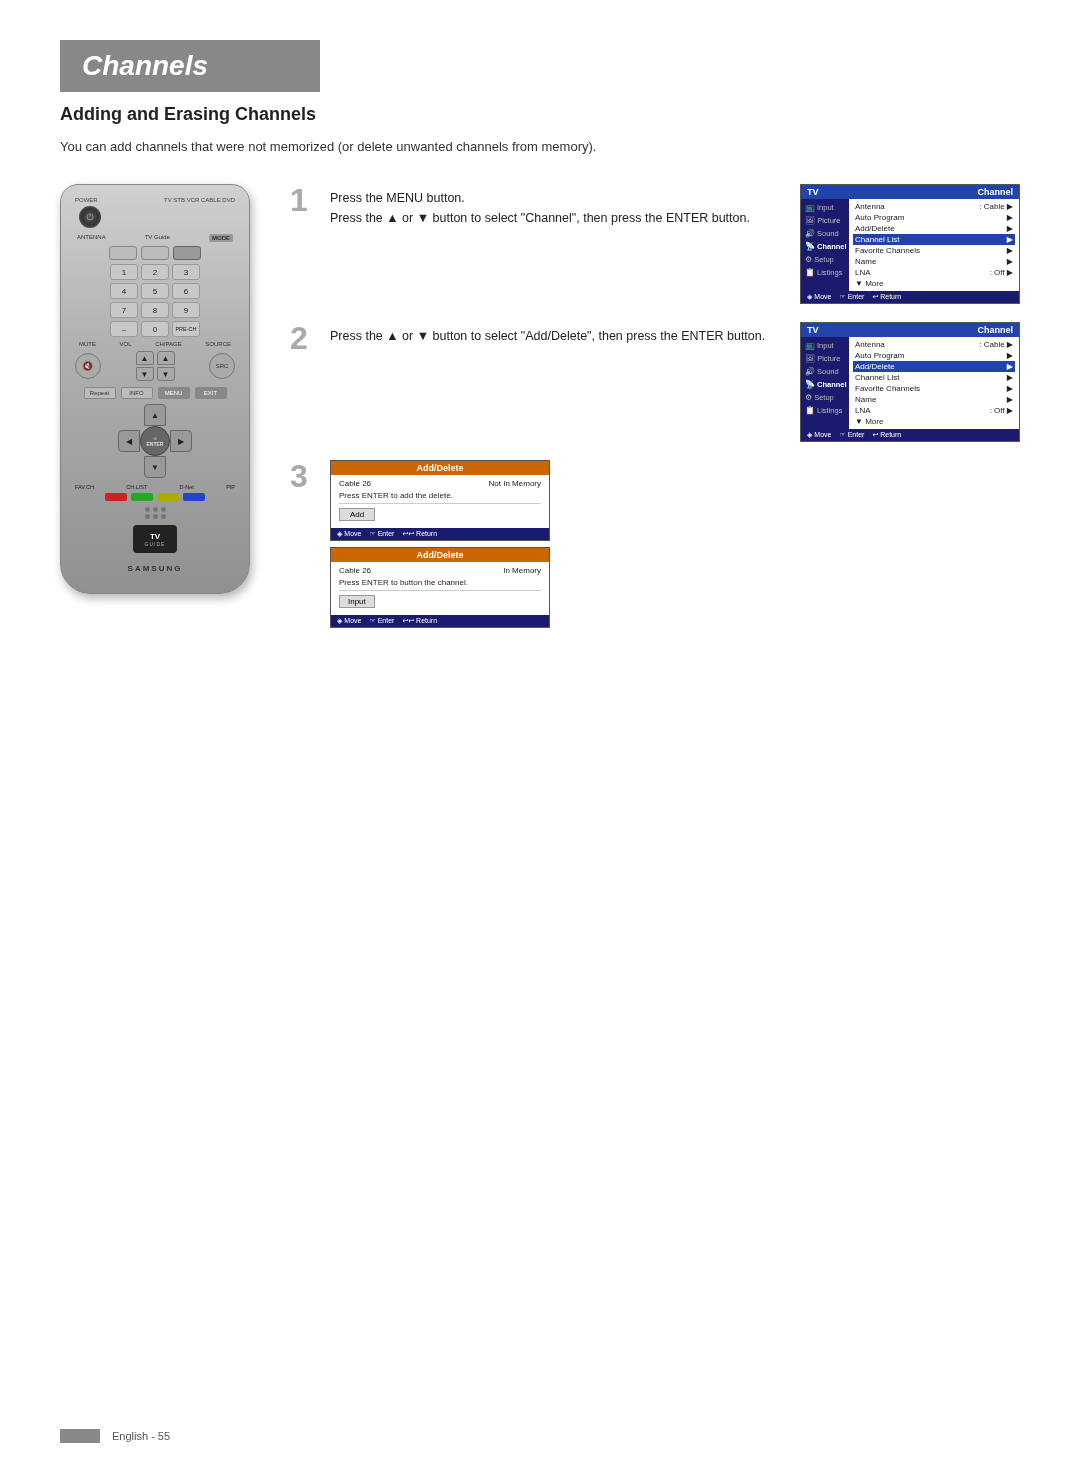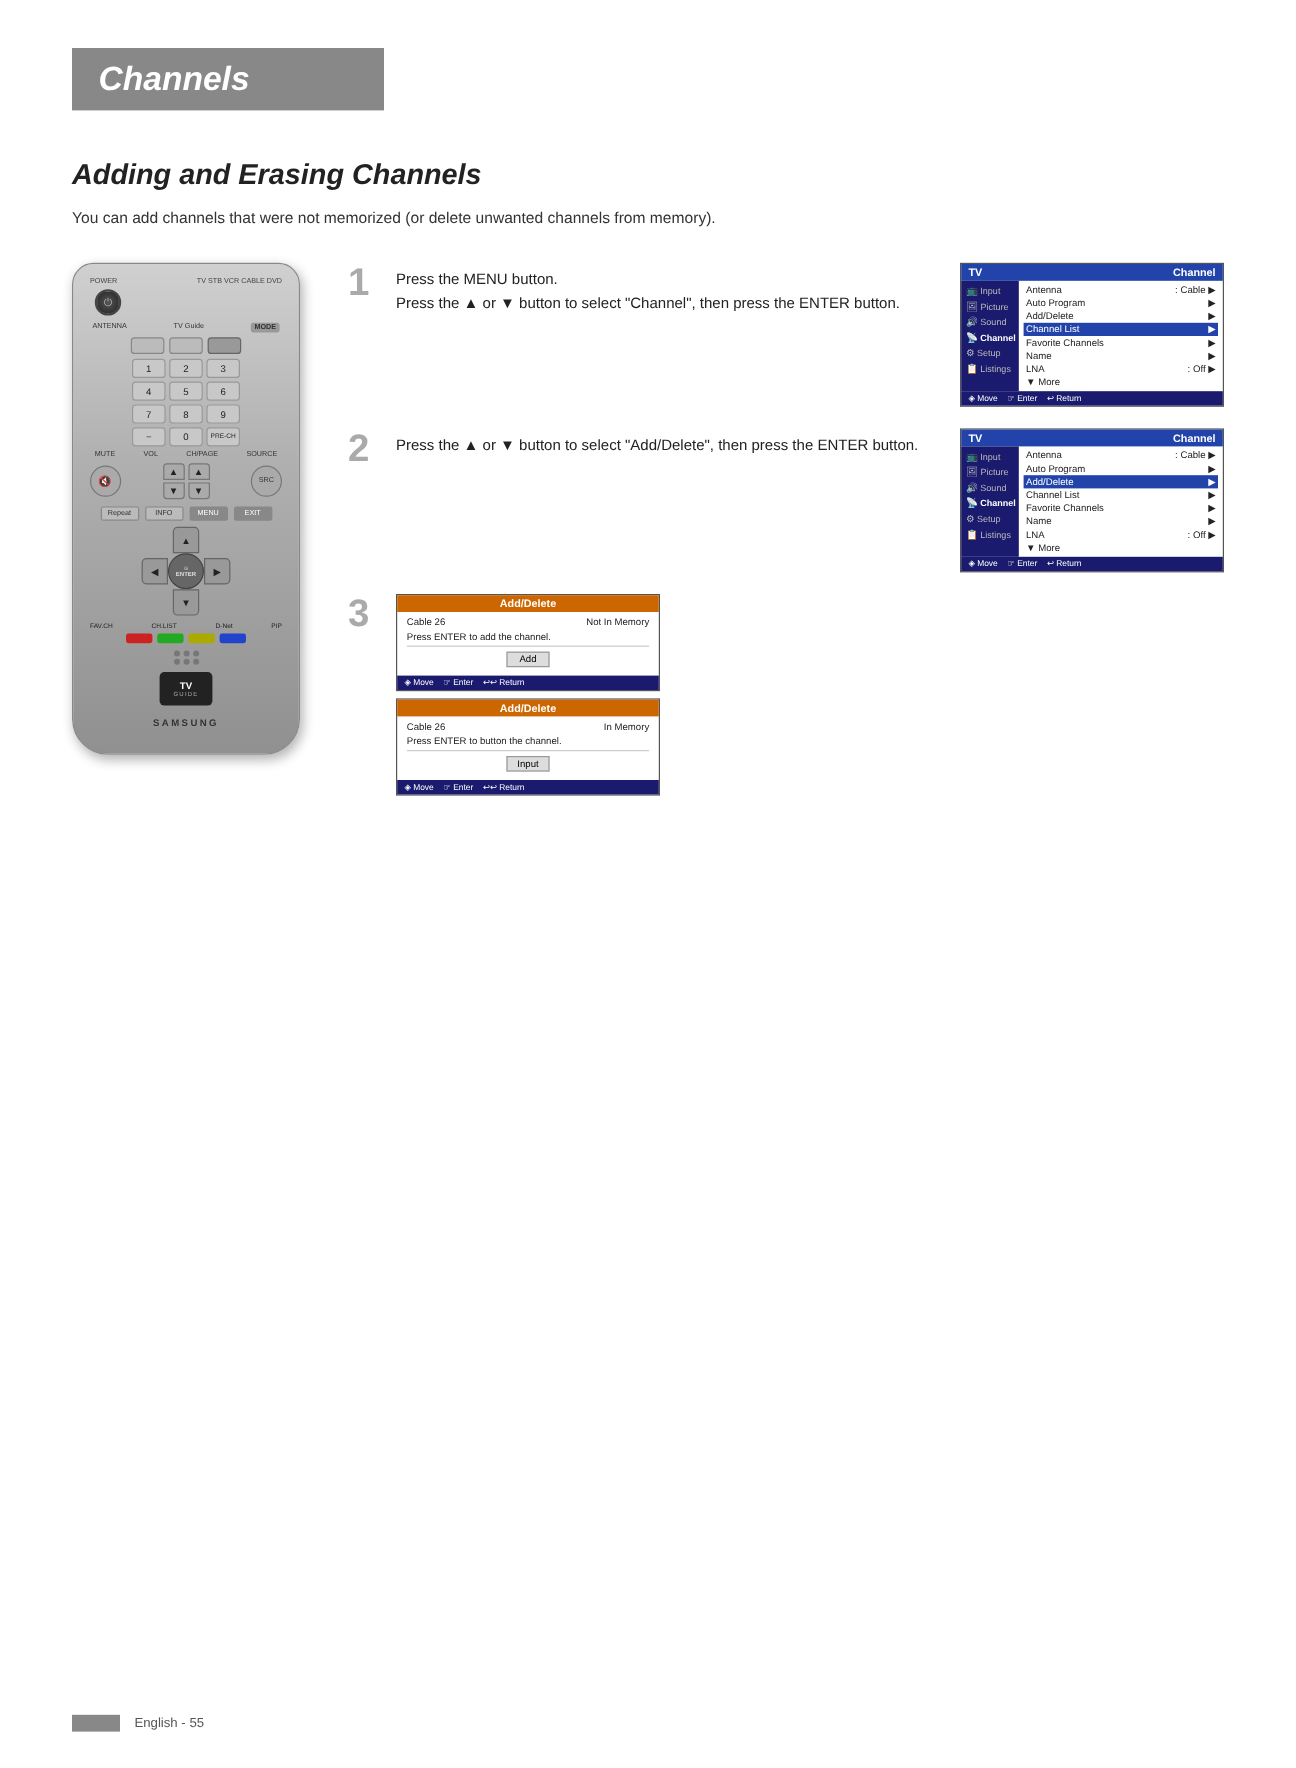--- a/index.html
+++ b/index.html
@@ -25,26 +25,25 @@
       color: #fff;
       font-style: italic;
       font-family: Arial, sans-serif;
     }
 
     .page-content {
       padding: 0 60px;
     }
 
     .section-title {
-      font-size: 24px;
+      font-size: 18px;
       font-weight: bold;
-      margin-top: 40px;
+      margin-top: 12px;
       margin-bottom: 14px;
       font-family: Arial, sans-serif;
-      font-style: italic;
     }
 
     .intro-text {
       font-size: 13px;
       margin-bottom: 30px;
       color: #333;
     }
 
     
     .main-layout {
@@ -475,21 +474,20 @@
 
     .add-delete-msg {
       font-size: 8px;
       margin-bottom: 4px;
       border-bottom: 1px solid #ccc;
       padding-bottom: 3px;
     }
 
     .add-delete-btn-row {
       display: flex;
-      justify-content: center;
       margin-bottom: 3px;
     }
 
     .add-btn {
       background: #ddd;
       border: 1px solid #999;
       font-size: 8px;
       padding: 1px 10px;
     }
 
@@ -843,21 +841,21 @@
 
         <div class="step-pair">
 
           <div class="add-delete-screen">
             <div class="add-delete-header">Add/Delete</div>
             <div class="add-delete-body">
               <div class="add-delete-info">
                 <span>Cable  26</span>
                 <span>Not In Memory</span>
               </div>
-              <div class="add-delete-msg">Press ENTER to add the channel.</div>
+              <div class="add-delete-msg">Press ENTER to add the delete.</div>
               <div class="add-delete-btn-row">
                 <button class="add-btn">Add</button>
               </div>
             </div>
             <div class="add-delete-footer">
               <span>◈ Move</span>
               <span>☞ Enter</span>
               <span>↩↩ Return</span>
             </div>
           </div>

